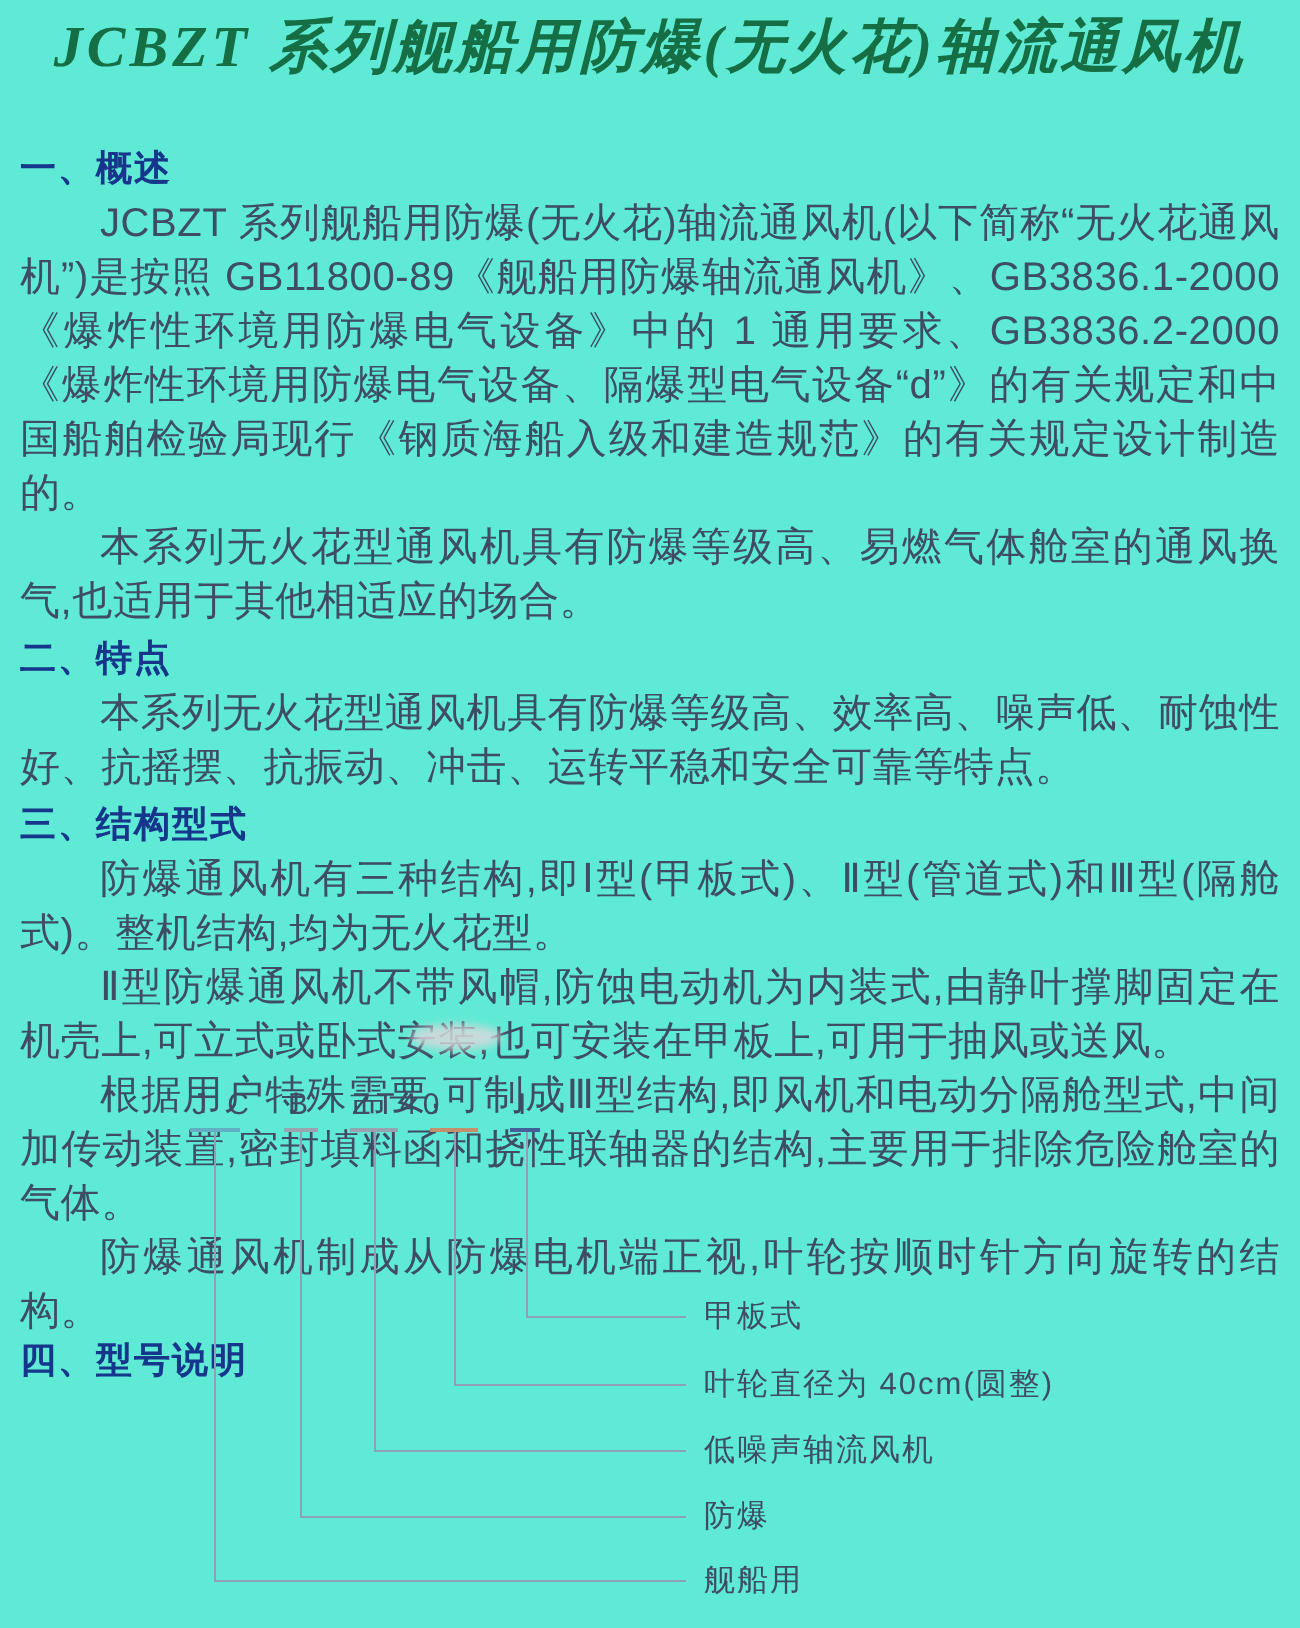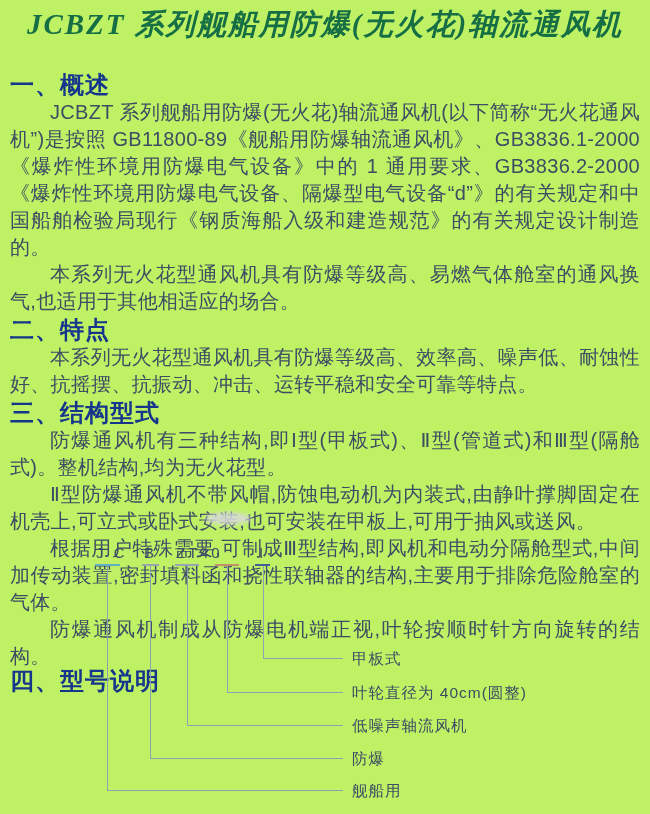--- a/index.html
+++ b/index.html
@@ -1,38 +1,38 @@
 <!DOCTYPE html>
 <html><head>
 <meta charset="utf-8">
 <style>
   * { margin: 0; padding: 0; box-sizing: border-box; }
   html, body { background: #e8e8e6; }
   .page {
     position: relative;
     width: 650px;
     height: 814px;
-    background: #bef264;
+    background: #5eead4;
     font-family: "Liberation Sans", "DejaVu Sans", sans-serif;
     color: #3e4c64;
     overflow: hidden;
   }
   .content { padding: 4px 10px 0 10px; }
   .doc-title {
     text-align: center;
     font-family: "Liberation Serif", "DejaVu Serif", serif;
     font-style: italic;
     font-weight: bold;
     font-size: 29px;
     line-height: 40px;
     letter-spacing: 2px;
     color: #156e44;
   }
   h2.sec-heading {
-    font-size: 24px;
+    font-size: 18px;
     line-height: 21px;
     font-weight: bold;
     color: #16368c;
     letter-spacing: 1px;
     margin: 4px 0 4px 0;
   }
   h2.first { margin-top: 30px; }
   h2.model-h { margin-top: 0; }
   p.body-p {
     font-size: 20px;

